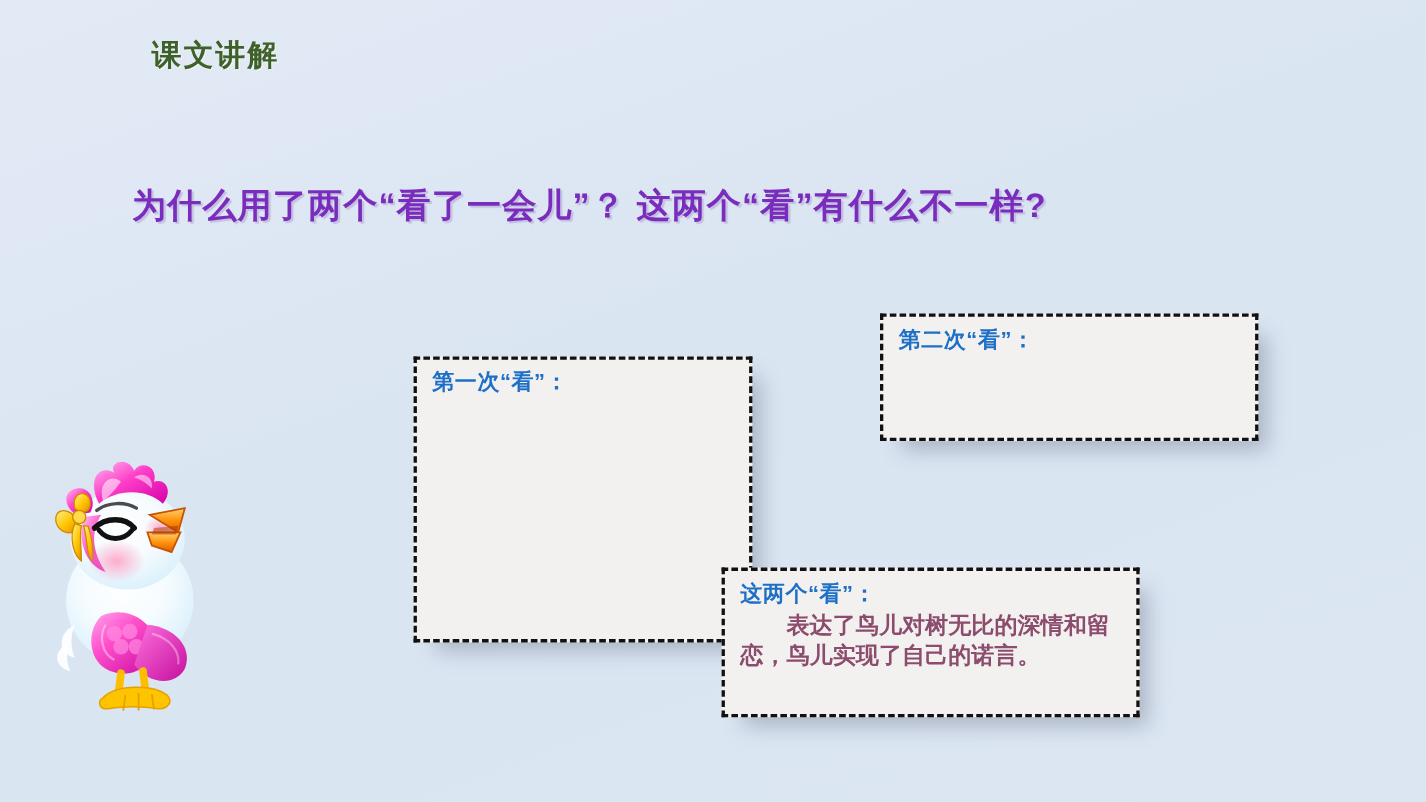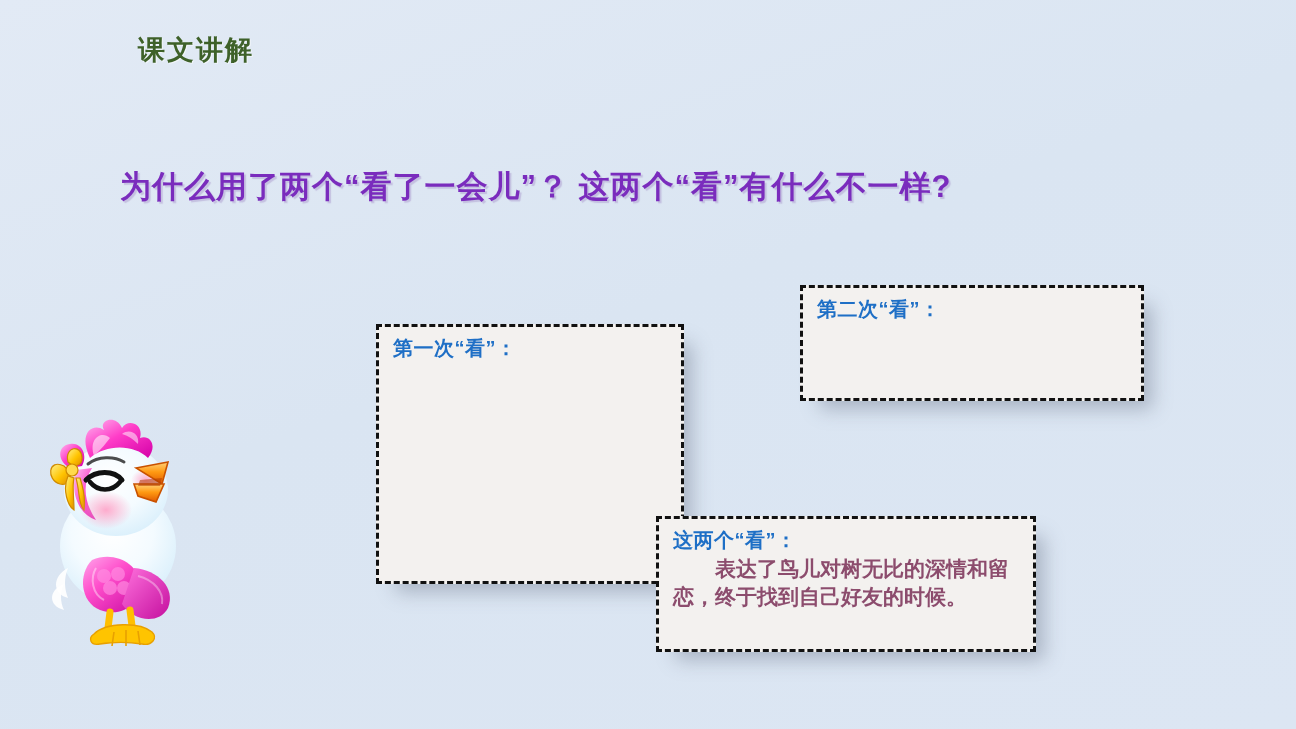--- a/index.html
+++ b/index.html
@@ -200,16 +200,16 @@
   <div class="note-box" id="box-first">
     <div class="note-head">第一次“看”：</div>
   </div>
 
   <div class="note-box" id="box-second">
     <div class="note-head">第二次“看”：</div>
   </div>
 
   <div class="note-box" id="box-both">
     <div class="note-head">这两个“看”：</div>
-    <div class="note-body">表达了鸟儿对树无比的深情和留恋，终于找到自己好友的时候。</div>
+    <div class="note-body">表达了鸟儿对树无比的深情和留恋，鸟儿实现了自己的诺言。</div>
   </div>
 
 </div>
 
 </body></html>

